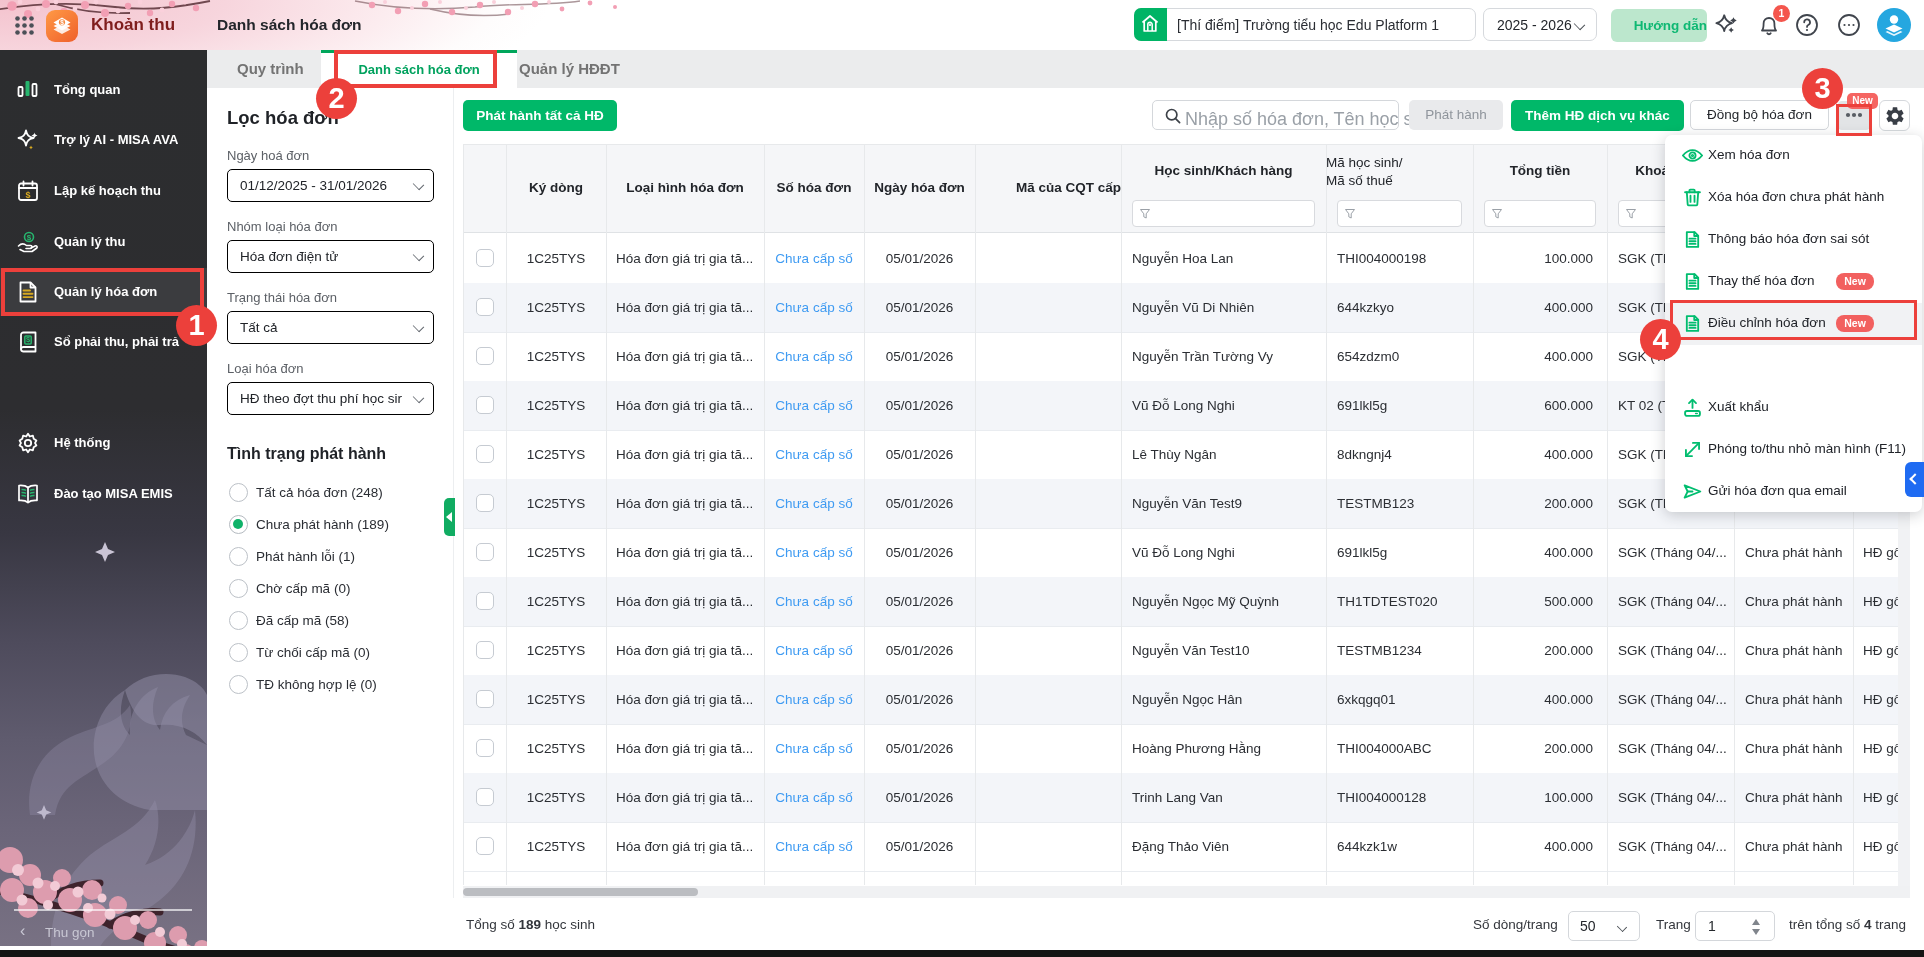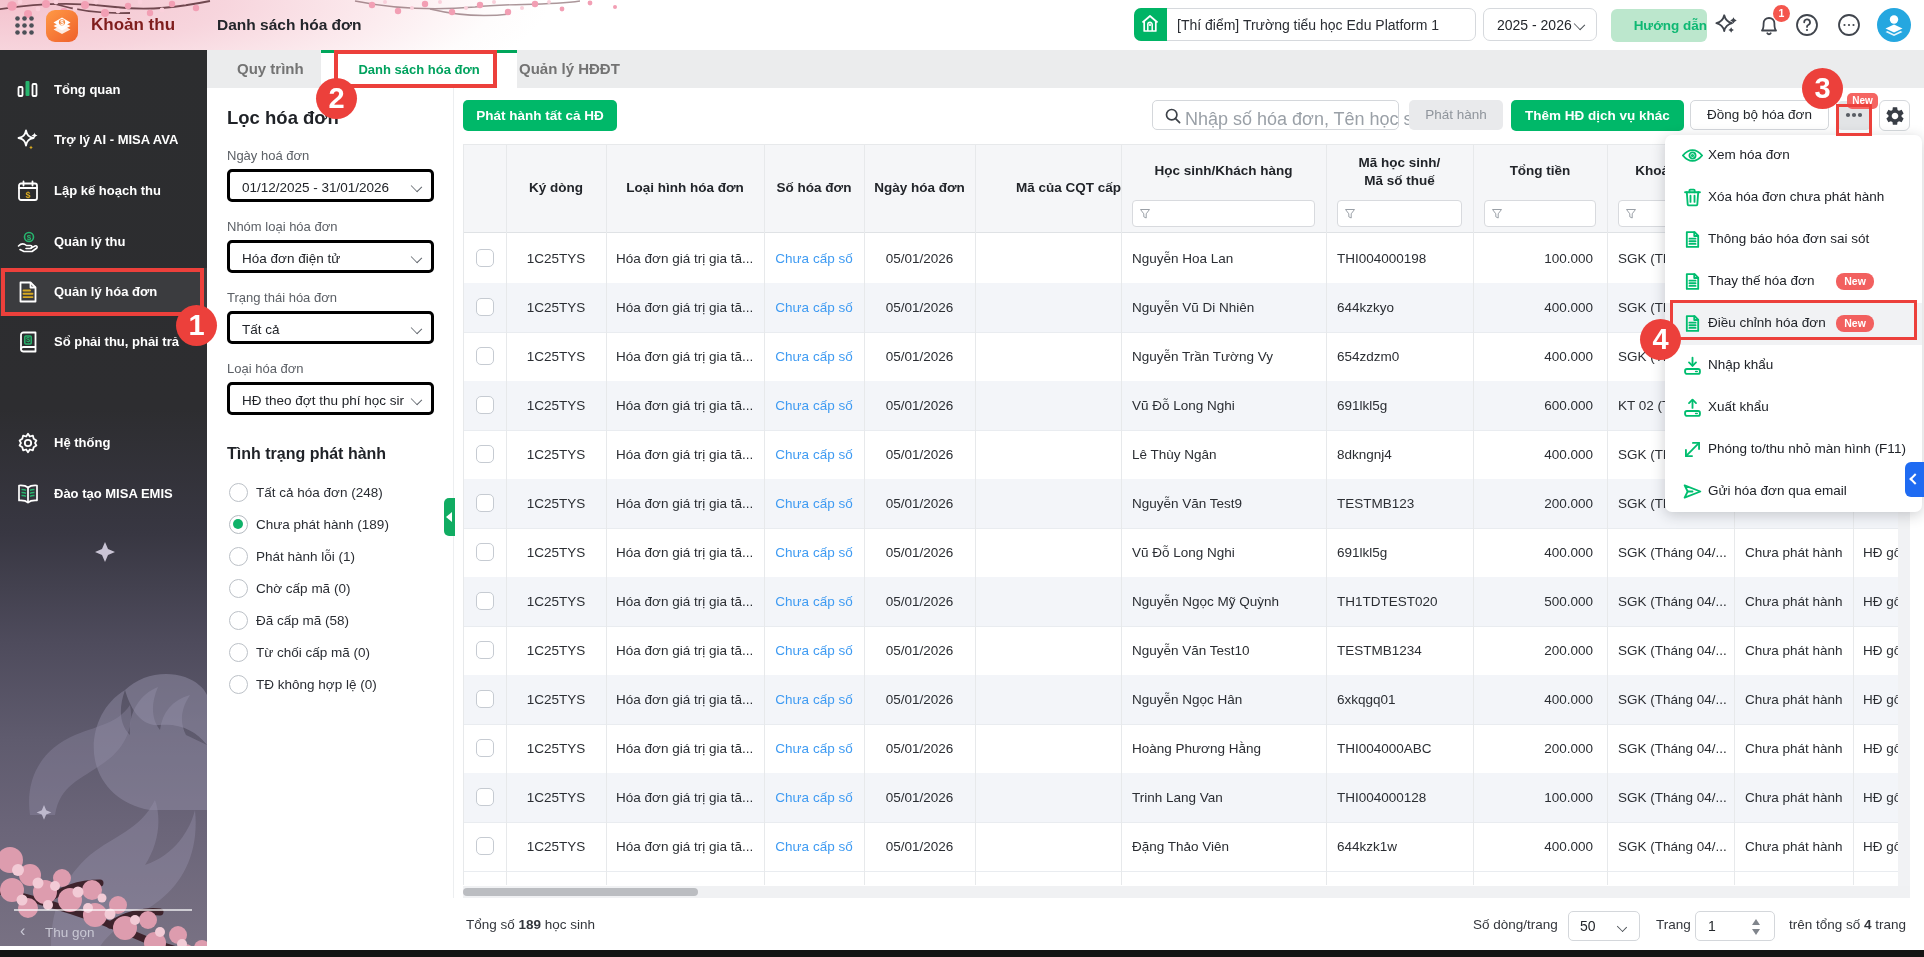--- a/index.html
+++ b/index.html
@@ -31,21 +31,21 @@
 #collapseLbl{position:absolute;left:45px;top:875px;font-size:13.5px;color:#c9c8d4}
 #collapseArr{position:absolute;left:20px;top:872px;font-size:16px;color:#c9c8d4}
 
 #tabbar{position:absolute;left:207px;top:50px;width:1717px;height:38px;background:#ebeced}
 .tabGray{position:absolute;top:0;height:26px;line-height:38px;font-size:15px;font-weight:bold;color:#737373}
 #tabActive{position:absolute;left:114px;top:0;width:196px;height:38px;background:#fff;border-top:3px solid #00a65b;text-align:center;line-height:34px;font-size:13px;font-weight:bold;color:#00a25e}
 
 #filter{position:absolute;left:207px;top:88px;width:247px;height:862px;background:#fff;border-right:1px solid #eceef0}
 #filter .title{position:absolute;left:20px;top:19px;font-size:18.5px;font-weight:bold;color:#1f2227}
 #filter .flabel{position:absolute;left:20px;font-size:13px;color:#5c6066}
-.fselect{position:absolute;left:20px;width:207px;height:33px;border:3px solid #000000;border-radius:5px;background:#fff;font-size:13.5px;color:#202328;line-height:31px;padding-left:12px;white-space:nowrap;overflow:hidden}
+.fselect{position:absolute;left:20px;width:207px;height:33px;border:1px solid #000000;border-radius:5px;background:#fff;font-size:13.5px;color:#202328;line-height:31px;padding-left:12px;white-space:nowrap;overflow:hidden}
 .fselect .chev{position:absolute;right:10px;top:12px;width:9px;height:9px;border-right:1.8px solid #5f646b;border-bottom:1.8px solid #5f646b;transform:rotate(45deg) scale(1,.8);transform-origin:center;margin-top:-2px}
 #filter .sect{position:absolute;left:20px;top:357px;font-size:16px;font-weight:bold;color:#1f2227}
 .radioRow{position:absolute;left:20px;height:20px;font-size:13.5px;color:#2a2d33;white-space:nowrap}
 .radioRow .rc{position:absolute;left:2px;top:-1px;width:19px;height:19px;border:1.5px solid #bcc1c7;border-radius:50%;background:#fff}
 .radioRow .rt{position:absolute;left:29px;top:1px}
 .rcOn{border:1.5px solid #b4bac0 !important}
 .rcOn:after{content:"";position:absolute;left:3px;top:3px;width:10px;height:10px;border-radius:50%;background:#0fb269}
 #collapseTag{position:absolute;left:444px;top:498px;width:11px;height:38px;background:#10ac62;border-radius:5px 0 0 5px}
 #collapseTag:after{content:"";position:absolute;left:2px;top:14px;border-top:5px solid transparent;border-bottom:5px solid transparent;border-right:6px solid #fff}
 
@@ -415,21 +415,21 @@
   </svg>
 
 <div id="tableWrap" style="overflow:hidden">
 <div class="abs" style="left:0;top:0;width:1442px;height:87px;background:#f5f6f8"></div>
 <div class="cell" style="left:42px;top:35px;width:100px;text-align:center;font-weight:bold;color:#22252a">Ký dòng</div>
 <div class="cell" style="left:142px;top:35px;width:158px;text-align:center;font-weight:bold;color:#22252a">Loại hình hóa đơn</div>
 <div class="cell" style="left:300px;top:35px;width:100px;text-align:center;font-weight:bold;color:#22252a">Số hóa đơn</div>
 <div class="cell" style="left:400px;top:35px;width:111px;text-align:center;font-weight:bold;color:#22252a">Ngày hóa đơn</div>
 <div class="cell" style="left:511px;top:35px;width:146px;text-align:right;font-weight:bold;color:#22252a">Mã của CQT cấp</div>
 <div class="cell" style="left:657px;top:18px;width:205px;text-align:center;font-weight:bold;color:#22252a">Học sinh/Khách hàng</div>
-<div class="cell" style="left:862px;top:9px;width:147px;text-align:center;font-weight:bold;color:#22252a;line-height:18px;white-space:normal">Mã học sinh/<br>Mã số thuế</div>
+<div class="cell" style="left:862px;top:9px;width:147px;text-align:left;font-weight:normal;color:#22252a;line-height:18px;white-space:normal">Mã học sinh/<br>Mã số thuế</div>
 <div class="cell" style="left:1009px;top:18px;width:134px;text-align:center;font-weight:bold;color:#22252a">Tổng tiền</div>
 <div class="cell" style="left:1143px;top:18px;width:127px;text-align:center;font-weight:bold;color:#22252a">Khoản nộp</div>
 <div class="cell" style="left:1270px;top:18px;width:119px;text-align:center;font-weight:bold;color:#22252a">Trạng thái</div>
 <div class="cell" style="left:1389px;top:35px;width:53px;text-align:center;font-weight:bold;color:#22252a">HĐ gốc</div>
 <div class="filterInput" style="left:668px;top:55px;width:183px">
       <svg class="funnel" viewBox="0 0 10 10">
         <path d="M0.5 0.5 H9.5 L6.2 4.8 V9 L3.8 7.8 V4.8 Z" fill="none" stroke="#9aa0a7" stroke-width="1"></path>
       </svg>
     </div>
 <div class="filterInput" style="left:873px;top:55px;width:125px">
@@ -688,29 +688,20 @@
       <svg class="mic" viewBox="0 0 24 24" fill="none" stroke="#00bd6f" stroke-width="2.1" stroke-linecap="round" stroke-linejoin="round">
         <path d="M5.5 3.5 h9 l4 4 V20.5 h-13 Z"></path>
         <path d="M14 3.5 V8 h4.5"></path>
         <path d="M8.5 11 h7"></path>
         <path d="M8.5 14 h7"></path>
         <path d="M8.5 17 h7"></path>
       </svg>
       <span class="mtx">Điều chỉnh hóa đơn</span>
       <span class="newPill" style="left:171px">New</span>
     </div>
-<div class="mItem" style="top:210px">
-      <svg class="mic" viewBox="0 0 24 24" fill="none" stroke="#00bd6f" stroke-width="2.1" stroke-linecap="round" stroke-linejoin="round">
-        <path d="M12 3 V12"></path>
-        <path d="M8 8.5 L12 12.5 L16 8.5"></path>
-        <rect x="3.5" y="16" width="17" height="5.5" rx="2.2"></rect>
-        <path d="M15.5 18.8 h2" stroke-width="1.6"></path>
-      </svg>
-      <span class="mtx">Nhập khẩu</span>
-    </div>
 <div class="mItem" style="top:252px">
       <svg class="mic" viewBox="0 0 24 24" fill="none" stroke="#00bd6f" stroke-width="2.1" stroke-linecap="round" stroke-linejoin="round">
         <path d="M12 12.5 V3.5"></path>
         <path d="M8 7 L12 3 L16 7"></path>
         <rect x="3.5" y="16" width="17" height="5.5" rx="2.2"></rect>
         <path d="M15.5 18.8 h2" stroke-width="1.6"></path>
       </svg>
       <span class="mtx">Xuất khẩu</span>
     </div>
 <div class="mItem" style="top:294px">

